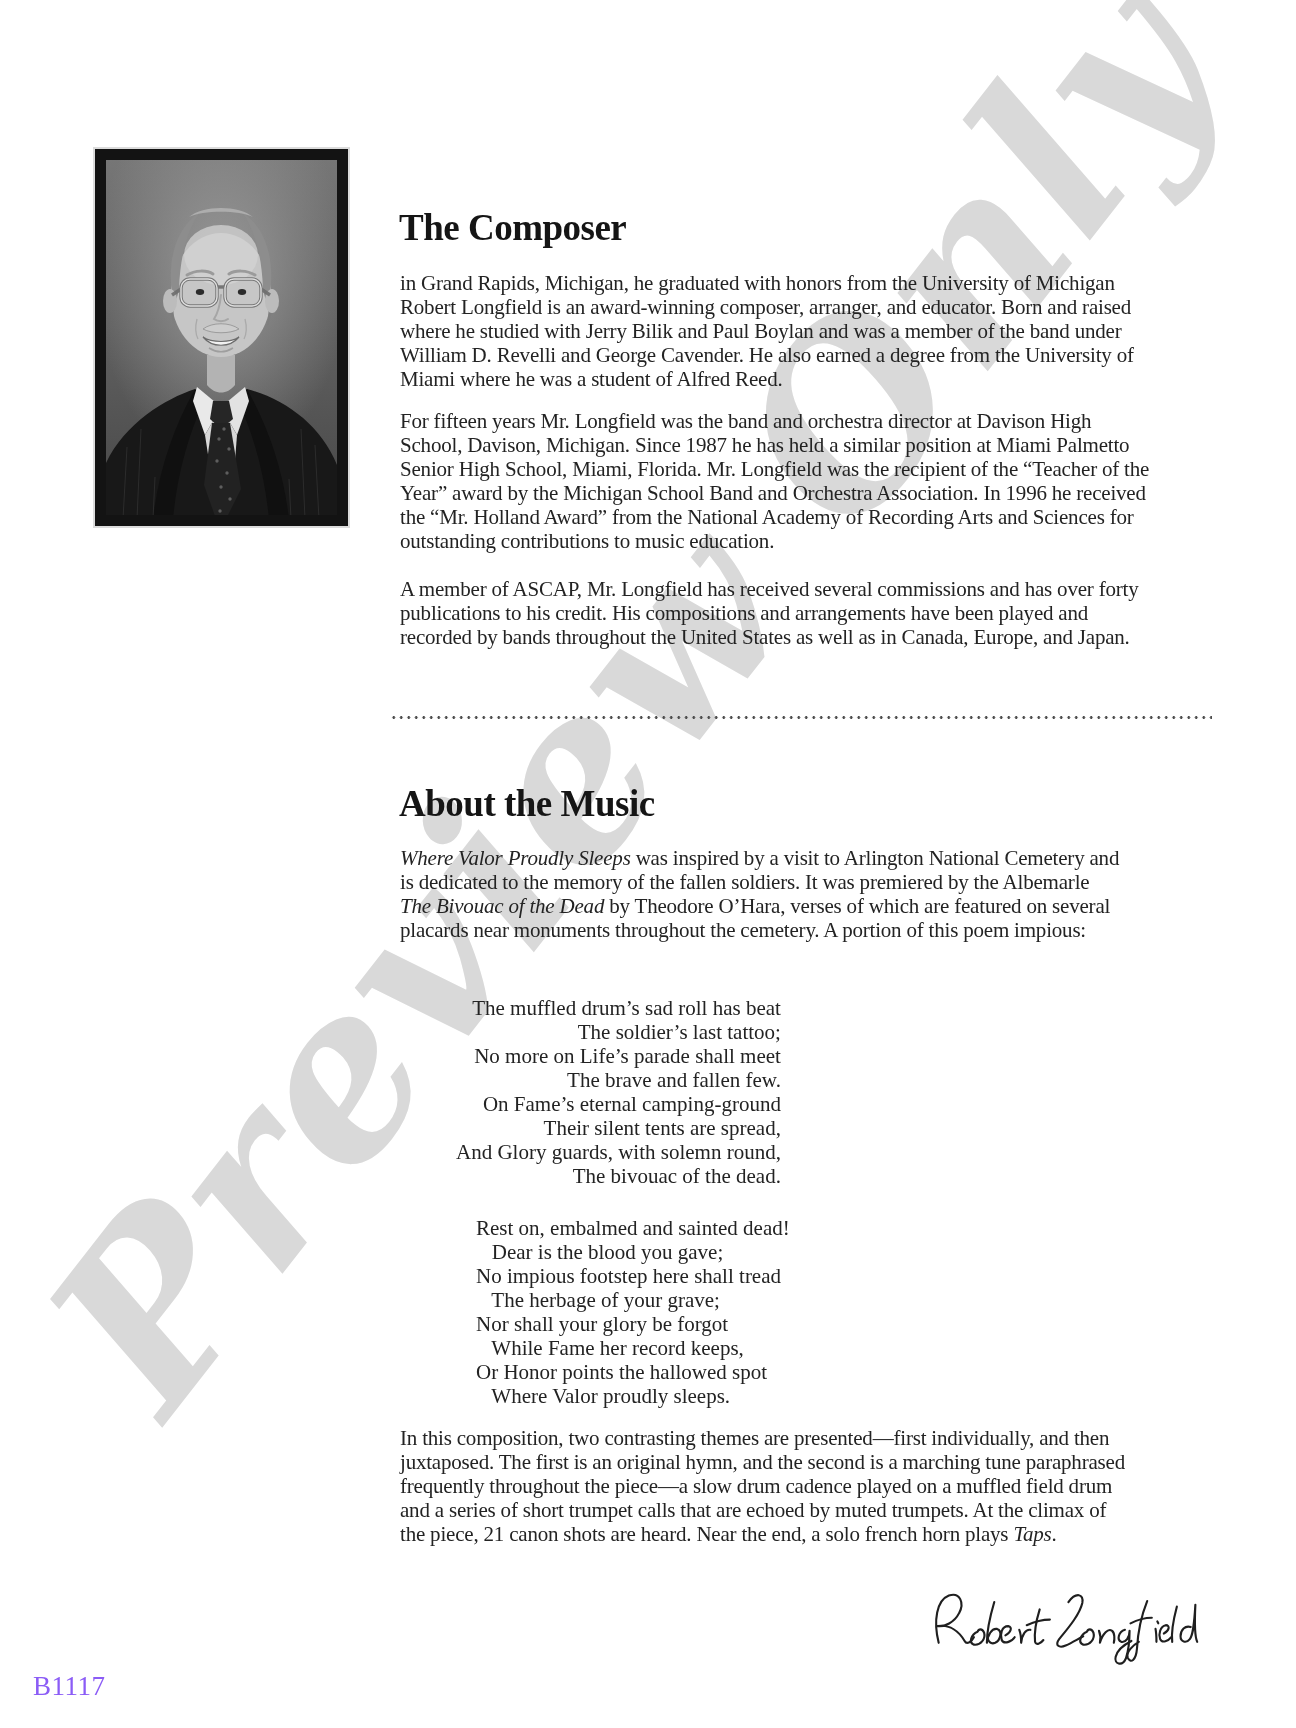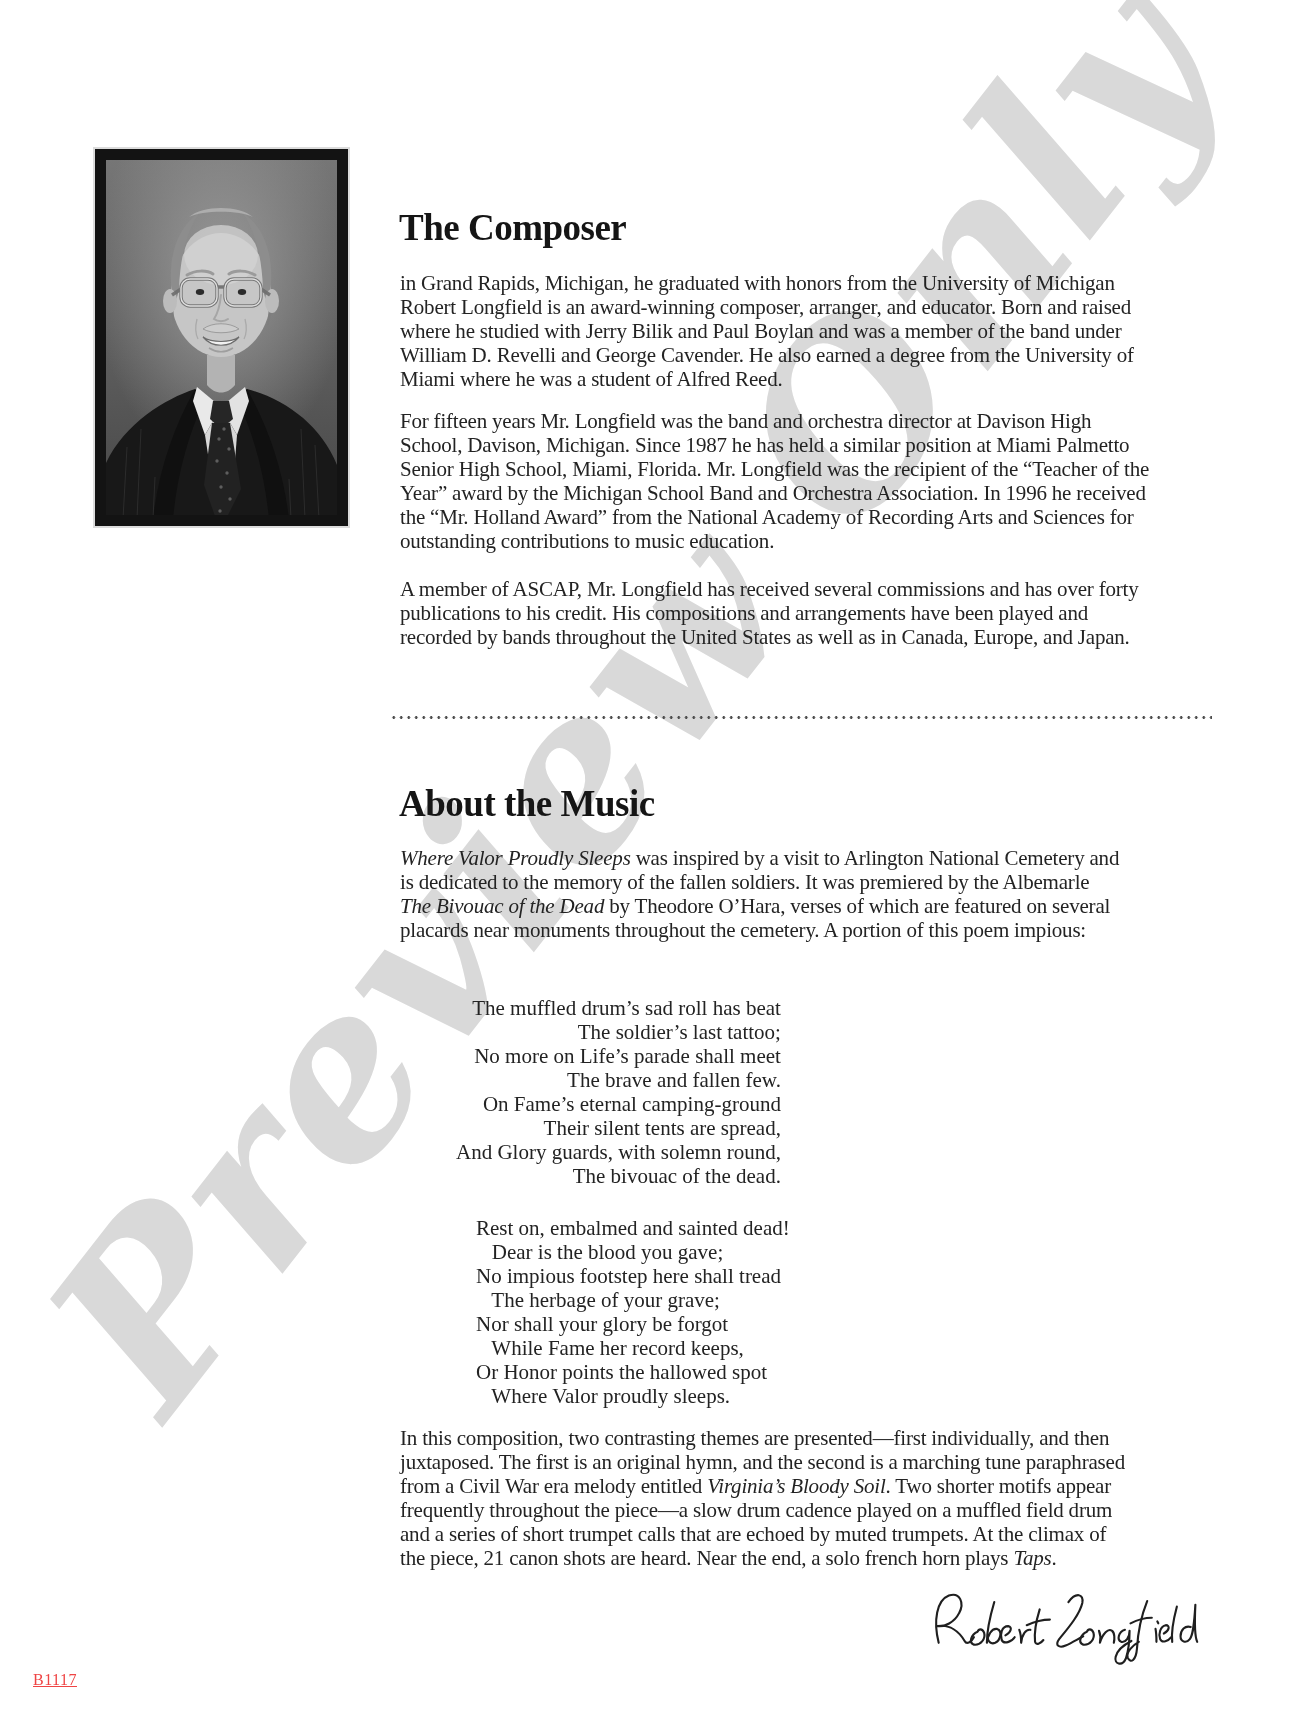--- a/index.html
+++ b/index.html
@@ -50,24 +50,23 @@
     white-space:pre;
   }
   .divider{
     height:5px;
     background-image:radial-gradient(circle, #4d4d4d 1.25px, rgba(77,77,77,0) 1.6px);
     background-size:7.5px 5px;
     background-repeat:repeat-x;
     background-position:0 1px;
   }
   .footer-code{
-    font-size:16px;
+    font-size:27px;
     letter-spacing:0.5px;
-    color:#ef4444;
-    text-decoration:underline;
+    color:#8b5cf6;
   }
   .photo-frame{ display:block; }
 </style>
 </head>
 <body>
 
 <div class="page">
 
   <div class="watermark" style="color: rgb(217, 217, 217);">Preview Only</div>
 
@@ -223,21 +222,20 @@
         <div class="line">   The herbage of your grave;</div>
         <div class="line">Nor shall your glory be forgot</div>
         <div class="line">   While Fame her record keeps,</div>
         <div class="line">Or Honor points the hallowed spot</div>
         <div class="line">   Where Valor proudly sleeps.</div>
       </div>
 
     <div class="body-text abs" style="left:400px;top:1426px;">
         <div class="line">In this composition, two contrasting themes are presented—first individually, and then</div>
         <div class="line">juxtaposed. The first is an original hymn, and the second is a marching tune paraphrased</div>
-        <div class="line">from a Civil War era melody entitled <i>Virginia’s Bloody Soil</i>. Two shorter motifs appear</div>
         <div class="line">frequently throughout the piece—a slow drum cadence played on a muffled field drum</div>
         <div class="line">and a series of short trumpet calls that are echoed by muted trumpets. At the climax of</div>
         <div class="line">the piece, 21 canon shots are heard. Near the end, a solo french horn plays <i>Taps</i>.</div>
       </div>
 
     <div class="abs" style="left:922px;top:1580px;width:278px;height:95px;">
       <svg width="278" height="95" viewBox="0 0 300 95" role="img">
         <g fill="none" stroke="#1f1f1f" stroke-width="2.3" stroke-linecap="round" stroke-linejoin="round">
 
           <path d="M18 64 C12 40 16 18 29 13 C41 9 46 21 40 32 C35 42 24 47 17 46 C30 44 40 52 46 62 C48 66 53 64 56 58"></path>

